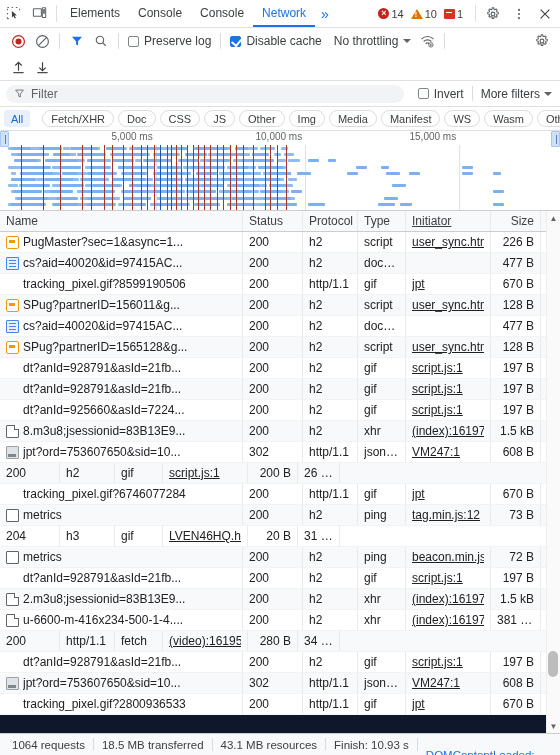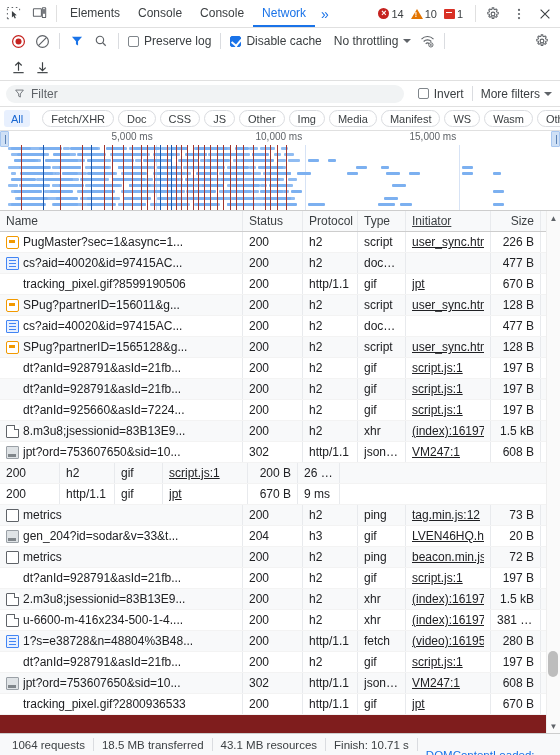--- a/index.html
+++ b/index.html
@@ -114,21 +114,21 @@
     position:absolute;top:0;width:9px;height:16px;background:#cfe0f5;
     border:1px solid #a8c7f0;border-radius:1px;cursor:ew-resize;
   }
   .ov-handle::after{content:"";position:absolute;left:4px;top:3px;width:1px;height:9px;background:#5b82b5;}
   .ov-handle.left{left:0;}
   .ov-handle.right{right:0;}
   .ovbar{position:absolute;background:#7cb0f0;height:3px;border-radius:1px;}
   .ovline{position:absolute;top:0;bottom:0;width:1px;}
 
   
-  .tablewrap{flex:1 1 auto;display:flex;flex-direction:column;min-height:0;background:#7f1d1d;position:relative;}
+  .tablewrap{flex:1 1 auto;display:flex;flex-direction:column;min-height:0;background:#0f172a;position:relative;}
   .thead{
     display:flex;height:21px;min-height:21px;align-items:stretch;
     background:#f8f9fa;border-bottom:1px solid #cdcdcd;position:relative;
   }
   .th{
     display:flex;align-items:center;padding:0 6px;font-size:12px;color:#3c4043;
     border-right:1px solid #e8eaed;cursor:pointer;overflow:hidden;white-space:nowrap;flex:none;
   }
   .th.sorted{ text-decoration: underline; }
   .c-name{width:243px;}
@@ -1063,20 +1063,24 @@
             <span class="init-link">script.js:1</span>
           </div>
           <div class="td c-size num">
             <span class="td-txt">200 B</span>
           </div>
           <div class="td c-time">
             <span class="td-txt">26 ms</span>
           </div>
         </div>
         <div class="trow odd">
+          <div class="td name c-name">
+            <span class="ricon blank"></span>
+            <span class="td-txt">tracking_pixel.gif?6746077284</span>
+          </div>
           <div class="td c-status">
             <span class="td-txt">200</span>
           </div>
           <div class="td c-proto">
             <span class="td-txt">http/1.1</span>
           </div>
           <div class="td c-type">
             <span class="td-txt">gif</span>
           </div>
           <div class="td c-init">
@@ -1107,24 +1111,20 @@
             <span class="init-link">tag.min.js:12</span>
           </div>
           <div class="td c-size num">
             <span class="td-txt">73 B</span>
           </div>
           <div class="td c-time">
             <span class="td-txt">80 ms</span>
           </div>
         </div>
         <div class="trow odd">
-          <div class="td name c-name">
-            <span class="ricon img"></span>
-            <span class="td-txt">gen_204?id=sodar&amp;v=33&amp;t...</span>
-          </div>
           <div class="td c-status">
             <span class="td-txt">204</span>
           </div>
           <div class="td c-proto">
             <span class="td-txt">h3</span>
           </div>
           <div class="td c-type">
             <span class="td-txt">gif</span>
           </div>
           <div class="td c-init">
@@ -1227,24 +1227,20 @@
             <span class="init-link">(index):16197</span>
           </div>
           <div class="td c-size num">
             <span class="td-txt">381 kB</span>
           </div>
           <div class="td c-time">
             <span class="td-txt">48 ms</span>
           </div>
         </div>
         <div class="trow even">
-          <div class="td name c-name">
-            <span class="ricon doc"></span>
-            <span class="td-txt">1?s=e38728&amp;n=48804%3B48...</span>
-          </div>
           <div class="td c-status">
             <span class="td-txt">200</span>
           </div>
           <div class="td c-proto">
             <span class="td-txt">http/1.1</span>
           </div>
           <div class="td c-type">
             <span class="td-txt">fetch</span>
           </div>
           <div class="td c-init">
@@ -1337,17 +1333,17 @@
     </div>
   </div>
 
   <div class="statusbar">
     <span class="st-item">1064 requests</span>
     <span class="st-sep"></span>
     <span class="st-item">18.5 MB transferred</span>
     <span class="st-sep"></span>
     <span class="st-item">43.1 MB resources</span>
     <span class="st-sep"></span>
-    <span class="st-item">Finish: 10.71 s</span>
+    <span class="st-item">Finish: 10.93 s</span>
     <span class="st-sep"></span>
     <span class="st-link">DOMContentLoaded:</span>
   </div>
 </div>
 
 </body></html>

